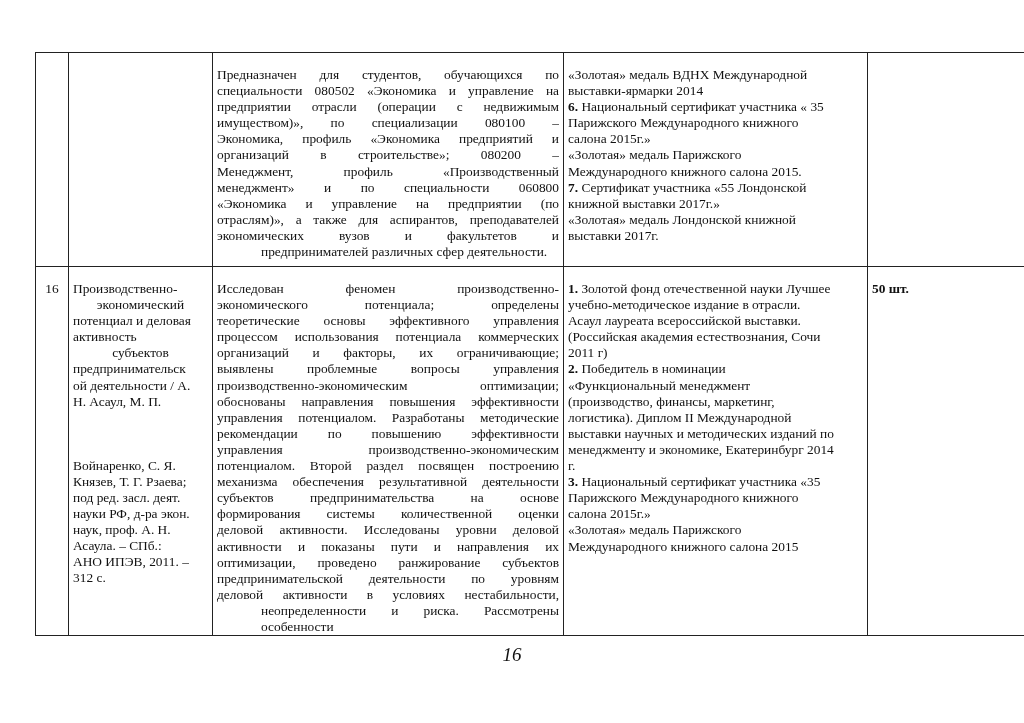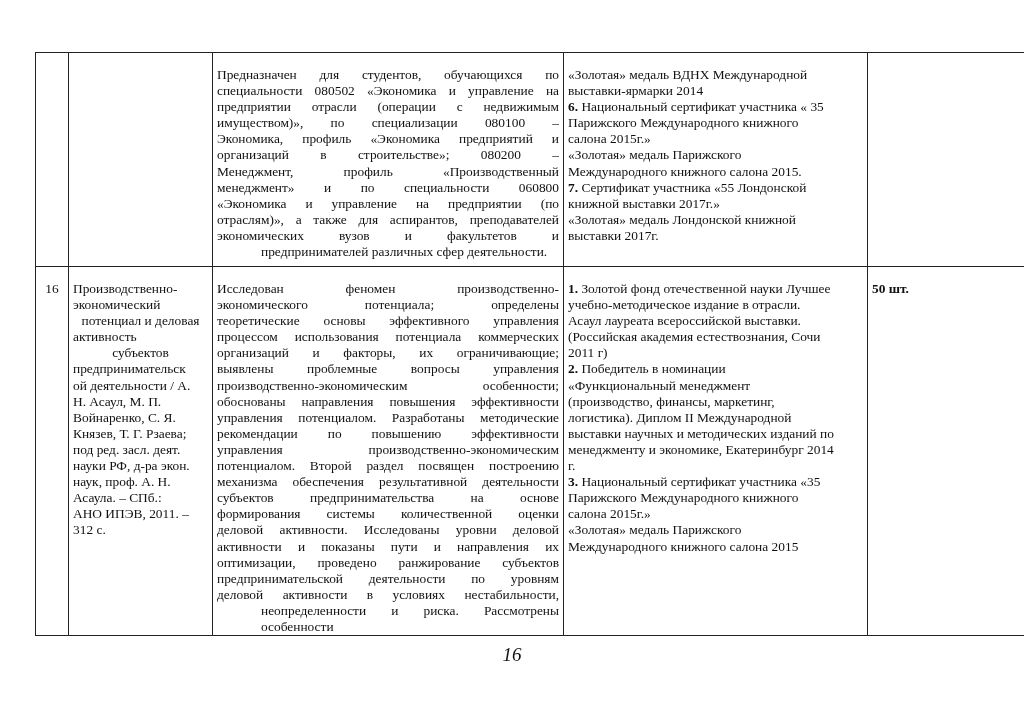--- a/index.html
+++ b/index.html
@@ -102,44 +102,44 @@
           <span class="award-line"><span>книжной выставки 2017г.»</span></span>
           <span class="award-line"><span>«Золотая» медаль Лондонской книжной</span></span>
           <span class="award-line"><span>выставки 2017г.</span></span>
         </td>
       <td><span class="qty"></span></td>
     </tr>
     <tr class="row-b">
       <td class="cell-num">16</td>
       <td>
           <span style="display: block;">Производственно-</span>
-          <span style="display: block;">экономический</span>
-          <span style="display: block; text-align: center;">потенциал и деловая</span>
+          <span style="display: block; text-align: center;">экономический</span>
+          <span style="display: block;">потенциал и деловая</span>
           <span style="display: block;">активность</span>
           <span style="display: block; text-align: center;">субъектов</span>
           <span style="display: block;">предпринимательск</span>
           <span style="display: block;">ой деятельности / А.</span>
           <span style="display: block;">Н. Асаул, М. П.</span>
-          <span style="display: block;">Войнаренко, С. Я.</span>
+          <span style="display: block; margin-top: 48px;">Войнаренко, С. Я.</span>
           <span style="display: block;">Князев, Т. Г. Рзаева;</span>
           <span style="display: block;">под ред. засл. деят.</span>
           <span style="display: block;">науки РФ, д-ра экон.</span>
           <span style="display: block;">наук, проф. А. Н.</span>
           <span style="display: block;">Асаула. – СПб.:</span>
           <span style="display: block;">АНО ИПЭВ, 2011. –</span>
           <span style="display: block;">312 с.</span>
         </td>
       <td class="justify-lines">
           <span class="jl">Исследован феномен производственно-</span>
           <span class="jl">экономического потенциала; определены</span>
           <span class="jl">теоретические основы эффективного управления</span>
           <span class="jl">процессом использования потенциала коммерческих</span>
           <span class="jl">организаций и факторы, их ограничивающие;</span>
           <span class="jl">выявлены проблемные вопросы управления</span>
-          <span class="jl">производственно-экономическим особенности;</span>
+          <span class="jl">производственно-экономическим оптимизации;</span>
           <span class="jl">обоснованы направления повышения эффективности</span>
           <span class="jl">управления потенциалом. Разработаны методические</span>
           <span class="jl">рекомендации по повышению эффективности</span>
           <span class="jl">управления производственно-экономическим</span>
           <span class="jl">потенциалом. Второй раздел посвящен построению</span>
           <span class="jl">механизма обеспечения результативной деятельности</span>
           <span class="jl">субъектов предпринимательства на основе</span>
           <span class="jl">формирования системы количественной оценки</span>
           <span class="jl">деловой активности. Исследованы уровни деловой</span>
           <span class="jl">активности и показаны пути и направления их</span>

